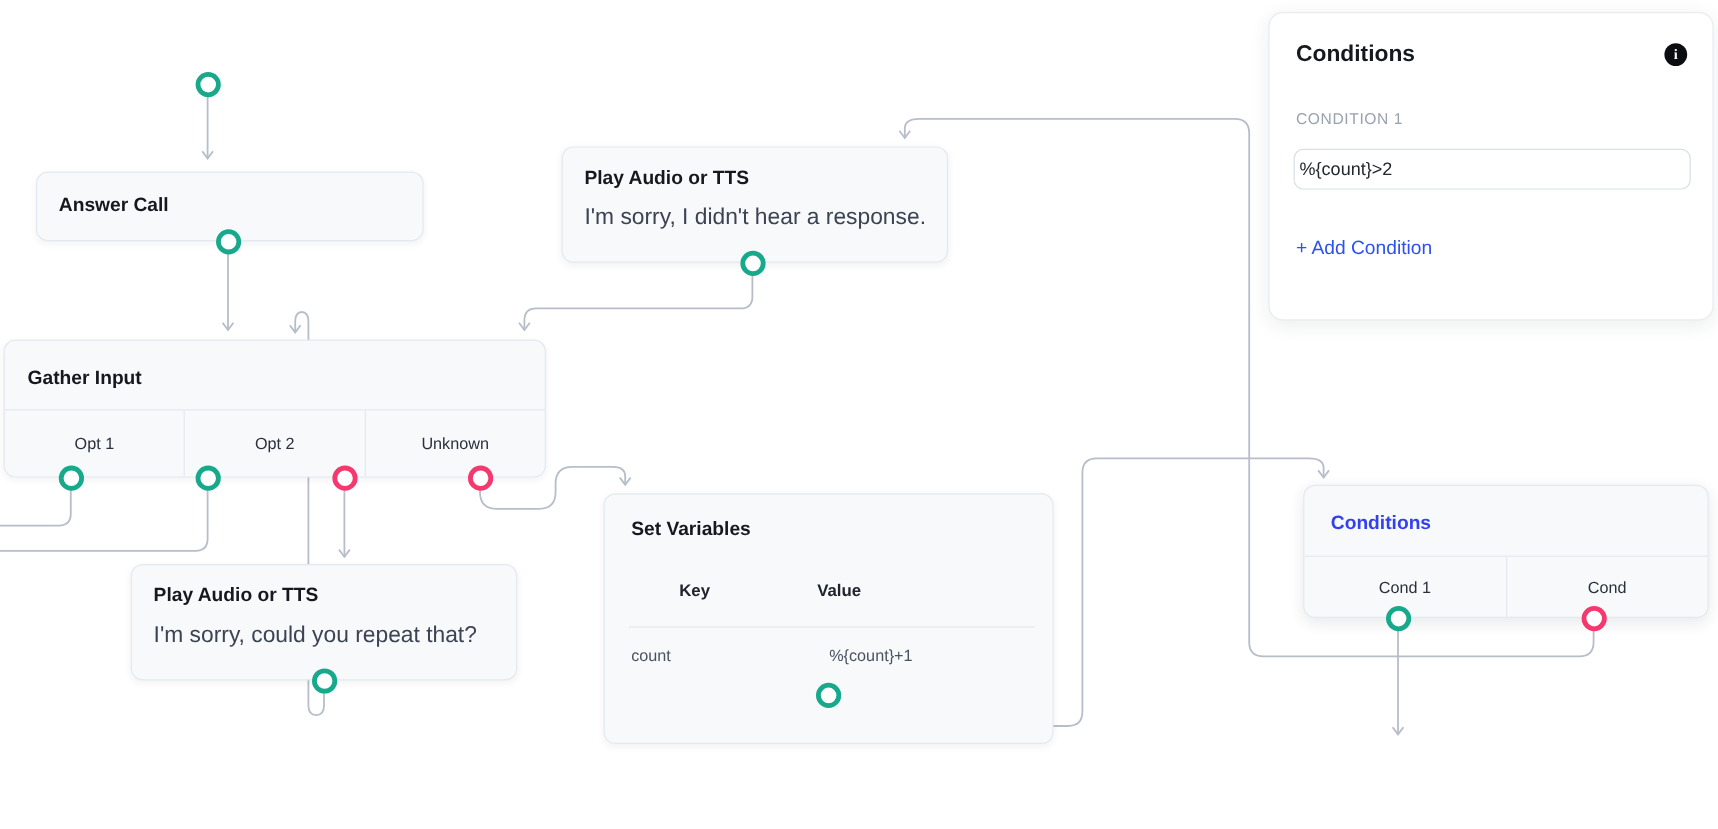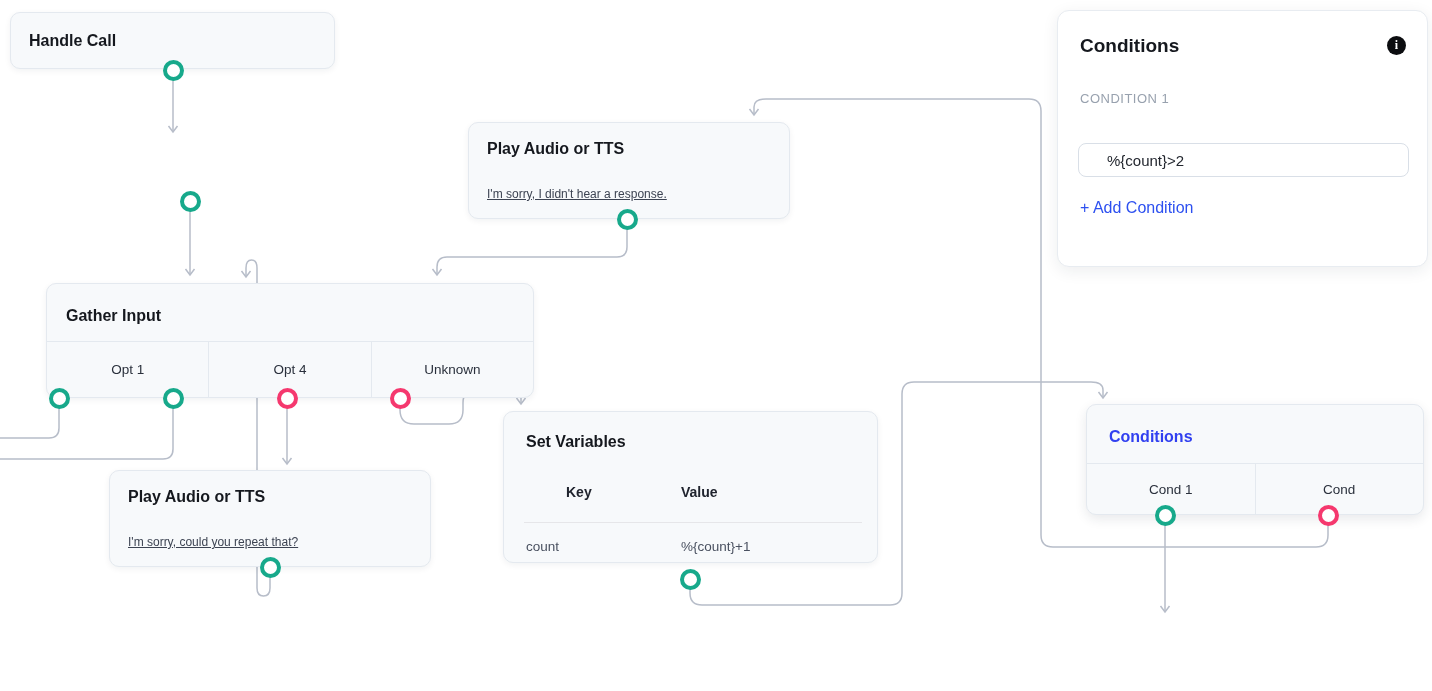--- a/index.html
+++ b/index.html
@@ -6,51 +6,51 @@
   body{font-family:"Liberation Sans", sans-serif;}
   .canvas{position:relative;width:1432px;height:691px;background:#ffffff;overflow:hidden;}
   svg.edges{position:absolute;left:0;top:0;width:1432px;height:691px;pointer-events:none;}
   svg.edges path{fill:none;stroke:#b7bdc9;stroke-width:1.5;}
 
   .node{position:absolute;background:#f7f9fb;border:1px solid #e4e9ef;border-radius:10px;
         box-shadow:0 2px 6px rgba(25,35,55,.06);box-sizing:border-box;}
   .node .title{font-size:16px;font-weight:700;color:#15181e;line-height:1.2;}
   .node .title-row{display:flex;align-items:center;height:100%;padding:0 18px;}
   .node .title-abs{position:absolute;left:18px;top:16px;}
-  .node .body-text{position:absolute;left:18px;top:64px;font-size:12px;color:#3c4352;text-decoration:underline;}
+  .node .body-text{position:absolute;left:18px;top:48px;font-size:19px;color:#3c4352;}
 
   .opt-row{position:absolute;left:0;right:0;bottom:0;display:flex;border-top:1px solid #e4e9ef;}
   .opt-cell{flex:1;display:flex;align-items:center;justify-content:center;
             font-size:13.5px;color:#2a303c;position:relative;}
   .opt-cell + .opt-cell{border-left:1px solid #e4e9ef;}
 
   .port{position:absolute;width:21px;height:21px;border-radius:50%;background:#ffffff;
         box-sizing:border-box;z-index:5;}
   .port.teal{border:4px solid #17a98b;}
   .port.pink{border:4px solid #f5386e;}
 
   .sv-header{position:absolute;left:22px;top:72px;right:18px;display:flex;}
   .sv-header span{font-size:14px;font-weight:700;color:#20242e;margin-left:40px;}
   .sv-header .col-value, .sv-row .col-value{margin-left:auto;width:178px;}
   .sv-divider{position:absolute;left:20px;top:110px;width:338px;height:1px;background:#e6e6e9;}
-  .sv-row{position:absolute;left:22px;top:127px;right:18px;display:flex;}
+  .sv-row{position:absolute;left:22px;top:127px;right:8px;display:flex;}
   .sv-row span{font-size:13.5px;color:#4a5160;}
 
   .cond-node .title{color:#3140f0;}
 
   .panel{position:absolute;left:1057px;top:10px;width:371px;height:257px;background:#ffffff;
          border:1px solid #e8ecf1;border-radius:12px;box-shadow:0 4px 16px rgba(25,35,55,.08);
          box-sizing:border-box;}
   .panel .p-title{position:absolute;left:22px;top:24px;font-size:19px;font-weight:700;color:#15181e;}
   .panel .info{position:absolute;left:329px;top:25px;width:19px;height:19px;border-radius:50%;
                background:#0c0d10;color:#ffffff;font-size:12px;font-weight:700;
                display:flex;align-items:center;justify-content:center;font-family:"Liberation Serif",serif;}
   .panel .section-label{position:absolute;left:22px;top:80px;font-size:13px;color:#98a1ae;letter-spacing:.5px;}
-  .panel input{position:absolute;left:20px;top:132px;width:331px;height:34px;box-sizing:border-box;
-               border:1px solid #d9dfe7;border-radius:8px;background:#fff;padding:0 28px;
+  .panel input{position:absolute;left:20px;top:113px;width:331px;height:34px;box-sizing:border-box;
+               border:1px solid #d9dfe7;border-radius:8px;background:#fff;padding:0 4px;
                font-size:15px;color:#23272f;font-family:"Liberation Sans",sans-serif;outline:none;}
   .panel .add-link{position:absolute;left:22px;top:188px;font-size:16px;color:#2d50f0;cursor:pointer;}
 </style>
 </head>
 <body>
 
 <div class="canvas">
 
   <svg class="edges">
     <defs>
@@ -64,61 +64,61 @@
     <path d="M270,567 L270,588 Q270,596 263.5,596 Q257,596 257,588 L257,268 Q257,260 251.5,260 Q246,260 246,268 L246,277" marker-end="url(#arrow)"></path>
     <path d="M59,398 L59,428 Q59,438 49,438 L-2,438"></path>
     <path d="M173,398 L173,449 Q173,459 163,459 L-2,459"></path>
     <path d="M287,398 L287,464" marker-end="url(#arrow)"></path>
     <path d="M400,398 L400,410 Q400,424 414,424 L449,424 Q463,424 463,410 L463,403 Q463,389 477,389 L511,389 Q521,389 521,397 L521,404" marker-end="url(#arrow)"></path>
     <path d="M690,579 L690,593 Q690,605 702,605 L890,605 Q902,605 902,593 L902,394 Q902,382 914,382 L1091,382 Q1103,382 1103,390 L1103,398" marker-end="url(#arrow)"></path>
     <path d="M1165,515 L1165,612" marker-end="url(#arrow)"></path>
     <path d="M1328,515 L1328,535 Q1328,547 1316,547 L1053,547 Q1041,547 1041,535 L1041,111 Q1041,99 1029,99 L766,99 Q754,99 754,107 L754,115" marker-end="url(#arrow)"></path>
   </svg>
 
-  <div class="node" style="left:10px;top:12px;width:325px;height:57px;">
+  <div class="port teal" style="left:162.5px;top:59.5px;"></div>
+
+  <div class="node" style="left:30px;top:143px;width:323px;height:58px;">
     <div class="title-row">
-        <span class="title">Handle Call</span>
+        <span class="title">Answer Call</span>
       </div>
   </div>
-  <div class="port teal" style="left:162.5px;top:59.5px;"></div>
-
   <div class="port teal" style="left:179.5px;top:190.5px;"></div>
 
   <div class="node" style="left:468px;top:122px;width:322px;height:97px;">
     <span class="title title-abs">Play Audio or TTS</span>
     <span class="body-text">I'm sorry, I didn't hear a response.</span>
   </div>
   <div class="port teal" style="left:616.5px;top:208.5px;"></div>
 
-  <div class="node" style="left:3px;top:283px;width:488px;height:115px;margin-left:43px;">
+  <div class="node" style="left:3px;top:283px;width:452px;height:115px;">
     <span class="title" style="position:absolute;left:19px;top:22px;">Gather Input</span>
     <div class="opt-row" style="height:55px;">
       <div class="opt-cell">
           <span>Opt 1</span>
         </div>
       <div class="opt-cell">
-          <span>Opt 4</span>
+          <span>Opt 2</span>
         </div>
       <div class="opt-cell">
           <span>Unknown</span>
         </div>
     </div>
   </div>
   <div class="port teal" style="left:48.5px;top:387.5px;"></div>
   <div class="port teal" style="left:162.5px;top:387.5px;"></div>
   <div class="port pink" style="left:276.5px;top:387.5px;"></div>
   <div class="port pink" style="left:389.5px;top:387.5px;"></div>
 
   <div class="node" style="left:109px;top:470px;width:322px;height:97px;">
     <span class="title title-abs">Play Audio or TTS</span>
     <span class="body-text">I'm sorry, could you repeat that?</span>
   </div>
   <div class="port teal" style="left:259.5px;top:556.5px;"></div>
 
-  <div class="node" style="left:503px;top:411px;width:375px;height:152px;">
+  <div class="node" style="left:503px;top:411px;width:375px;height:209px;">
     <span class="title" style="position:absolute;left:22px;top:20px;">Set Variables</span>
     <div class="sv-header">
       <span class="col-key">Key</span>
       <span class="col-value">Value</span>
     </div>
     <div class="sv-divider"></div>
     <div class="sv-row">
       <span class="col-key">count</span>
       <span class="col-value">%{count}+1</span>
     </div>

